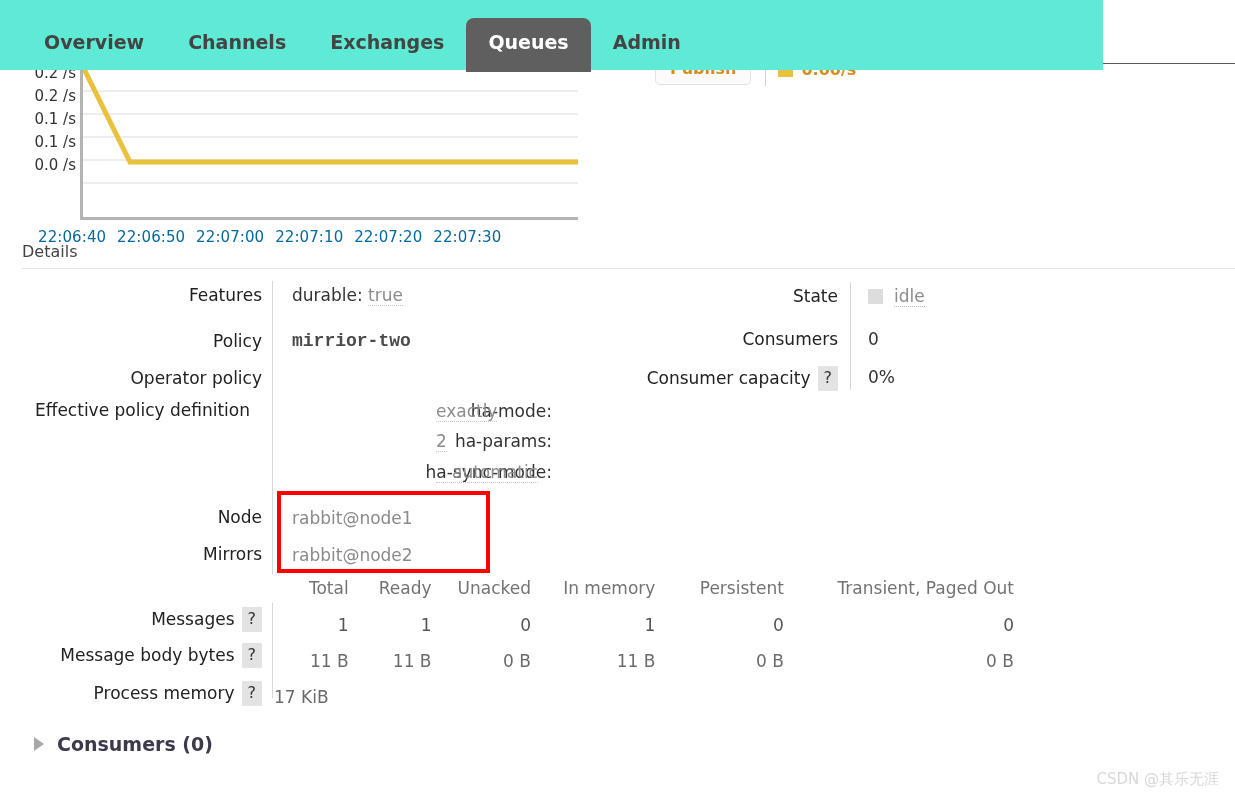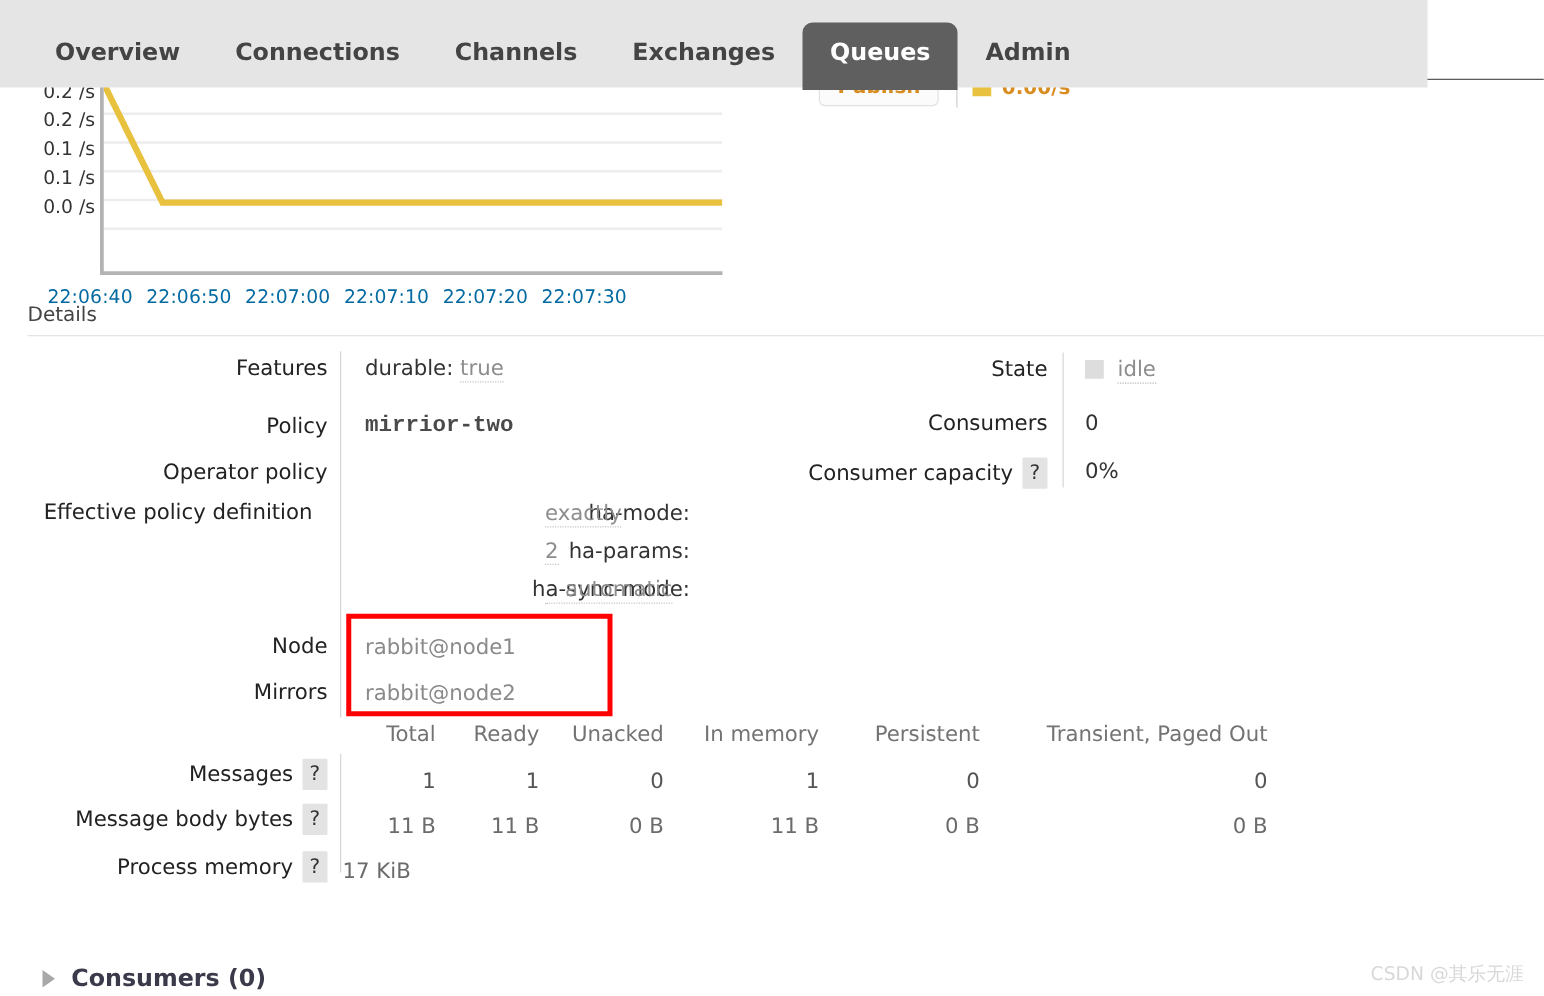--- a/index.html
+++ b/index.html
@@ -15,23 +15,22 @@
     font-family: "DejaVu Sans", "Liberation Sans", sans-serif;
     color: #2f2f2f;
   }
 
   
   .navbar {
     position: absolute;
     left: 0; top: 0;
     width: 1103px;
     height: 70px;
-    background: #e5e5e5;
+    background: #5eead4;
     z-index: 30;
-    padding-left: 39px;
   }
   .nav-list {
     position: absolute;
     left: 22px; top: 20px;
     display: flex;
     align-items: flex-start;
     height: 50px;
   }
   .nav-item {
     font-size: 19px;
@@ -242,21 +241,21 @@
     color: #555555;
     text-align: right;
     padding: 8px 0 8px 0;
     white-space: nowrap;
   }
   .msg-table td.grey { color: #6b6b6b; }
 
   
   .consumers-sec {
     position: absolute;
-    left: 34px; top: 772px;
+    left: 34px; top: 733px;
     display: flex;
     align-items: center;
     justify-content: center;
   }
   .tri {
     width: 0; height: 0;
     border-left: 10px solid #a8a8a8;
     border-top: 7px solid transparent;
     border-bottom: 7px solid transparent;
     margin-right: 13px;
@@ -316,21 +315,20 @@
 <div class="legend-frag">
   <div class="legend-chip">Publish</div>
   <div class="legend-sep"></div>
   <div class="legend-swatch"></div>
   <div class="legend-val">0.00/s</div>
 </div>
 
 <div class="navbar">
   <div class="nav-list">
     <div class="nav-item">Overview</div>
-    <div class="nav-item">Connections</div>
     <div class="nav-item">Channels</div>
     <div class="nav-item">Exchanges</div>
     <div class="nav-item active">Queues</div>
     <div class="nav-item">Admin</div>
   </div>
 </div>
 
 <div class="details-head">Details</div>
 <div class="details-rule"></div>
 

